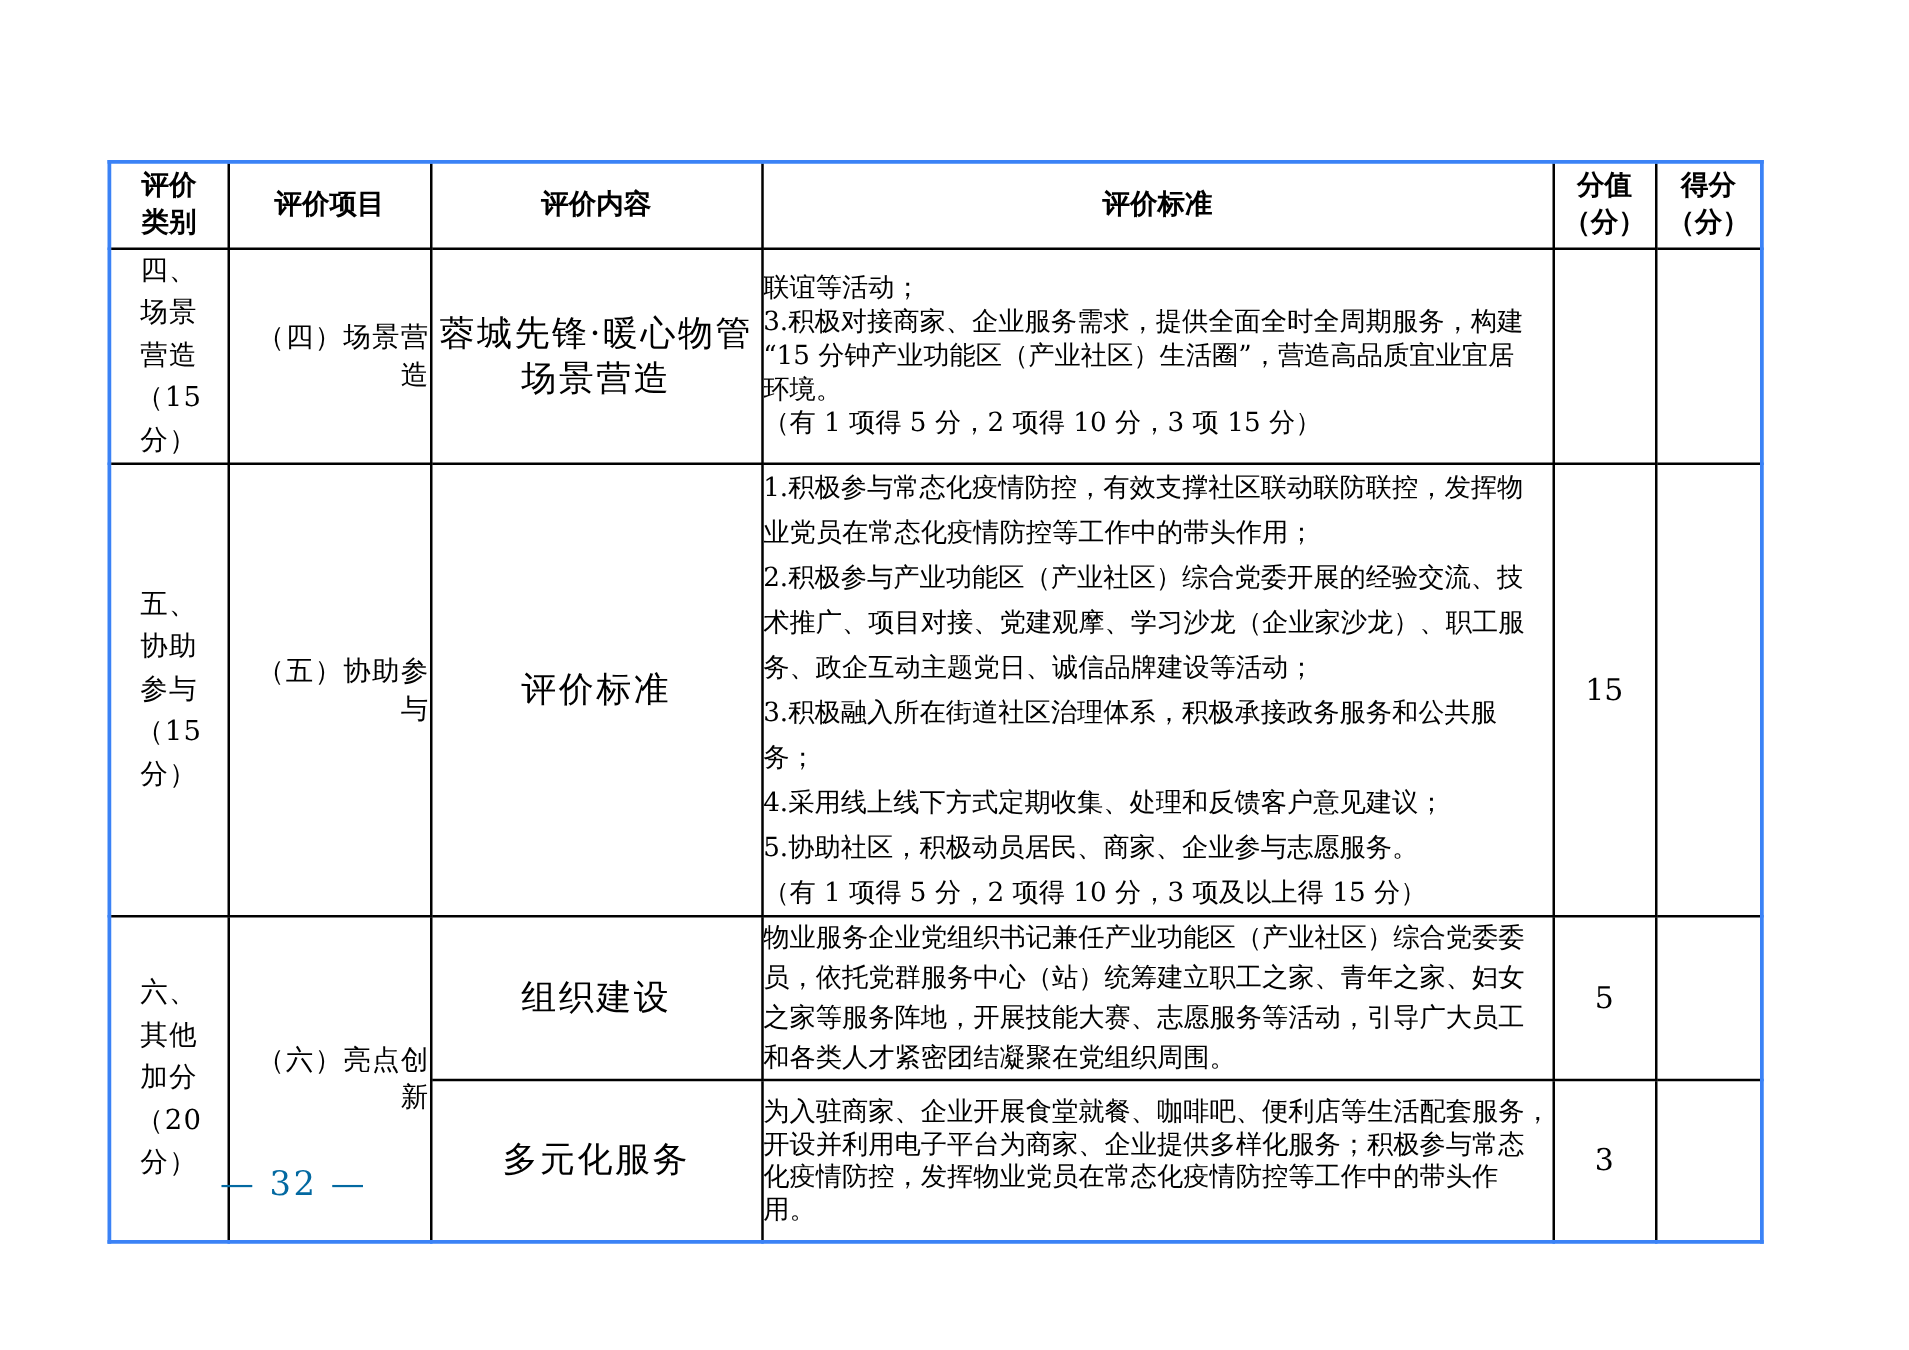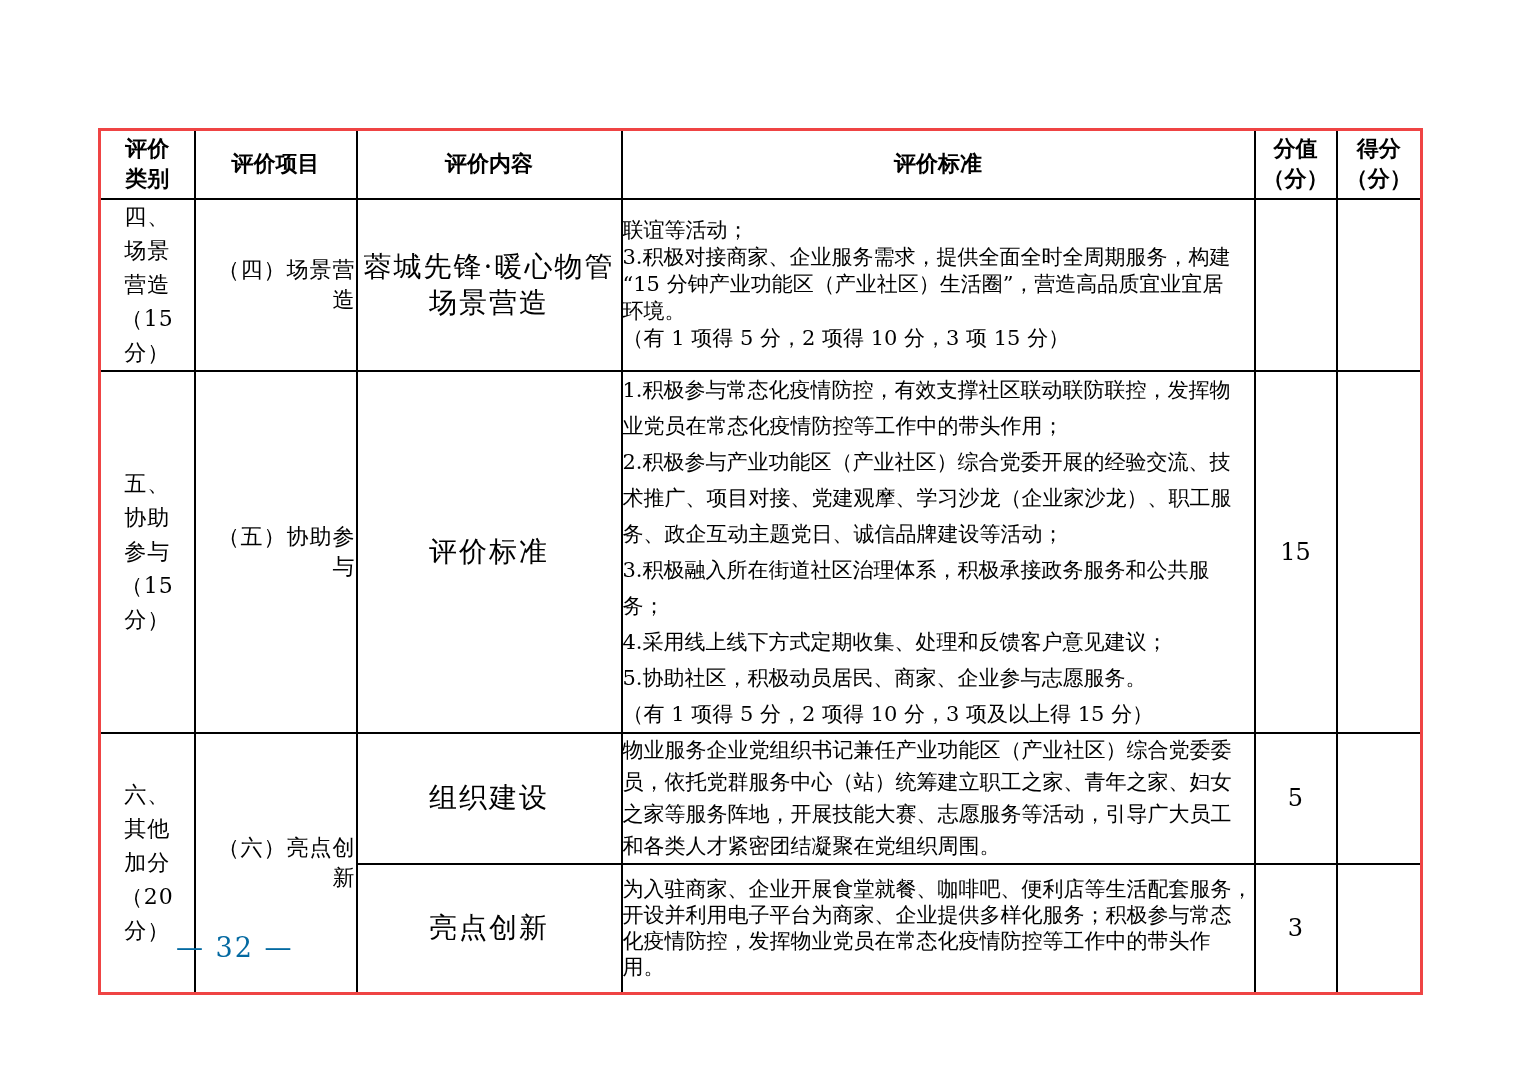--- a/index.html
+++ b/index.html
@@ -5,25 +5,25 @@
   html,body{margin:0;padding:0;background:#888;}
   .page{
     position:relative;
     width:1527px;height:1080px;
     background:#ffffff;
     font-family:"DejaVu Serif","Liberation Serif",serif;
     color:#000;
     overflow:hidden;
   }
   table.eval{
-    position:absolute;left:98px;top:128px;
+    position:absolute;left:86px;top:128px;
     width:1322px;
     border-collapse:collapse;
     table-layout:fixed;
-    border:3px solid #ef4444;
+    border:3px solid #3b82f6;
   }
   table.eval td,table.eval th{
     border:2px solid #000;
     vertical-align:middle;
     padding:0;
     overflow:hidden;
   }
   col.w-cat{width:95px}
   col.w-item{width:162px}
   col.w-content{width:265px}
@@ -162,21 +162,21 @@
       <td class="c-content">组织建设</td>
       <td class="c-standard lh-r3a">物业服务企业党组织书记兼任产业功能区（产业社区）综合党委委
 员，依托党群服务中心（站）统筹建立职工之家、青年之家、妇女
 之家等服务阵地，开展技能大赛、志愿服务等活动，引导广大员工
 和各类人才紧密团结凝聚在党组织周围。</td>
       <td class="c-score">5</td>
       <td class="c-score"></td>
     </tr>
 
     <tr class="h-r3b">
-      <td class="c-content">亮点创新</td>
+      <td class="c-content">多元化服务</td>
       <td class="c-standard lh-r3b">为入驻商家、企业开展食堂就餐、咖啡吧、便利店等生活配套服务，
 开设并利用电子平台为商家、企业提供多样化服务；积极参与常态
 化疫情防控，发挥物业党员在常态化疫情防控等工作中的带头作
 用。</td>
       <td class="c-score">3</td>
       <td class="c-score"></td>
     </tr>
   </tbody>
     </table>
 

